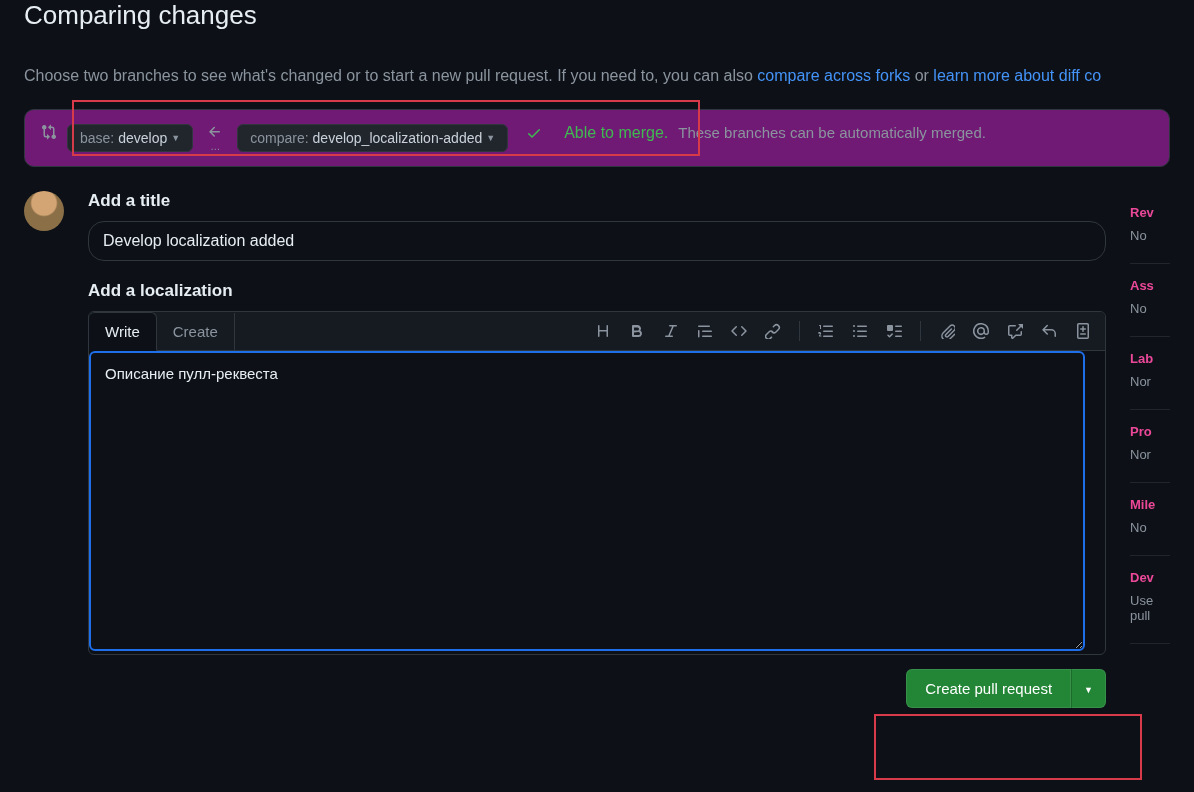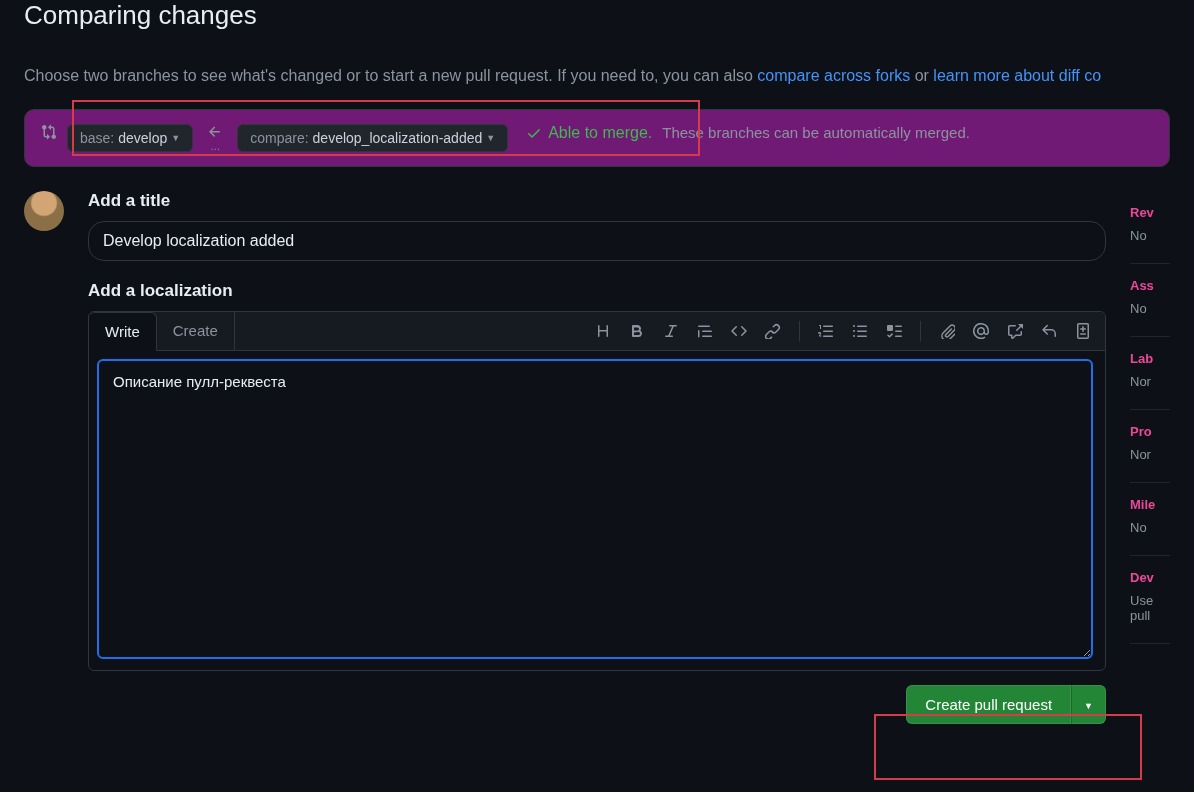--- a/index.html
+++ b/index.html
@@ -73,21 +73,21 @@
   align-items: center;
   gap: 4px;
 }
 .branch-btn .label { color: #c9d1d9; }
 .arrow-left { color: #8b949e; font-size: 18px; padding: 0 4px; display:flex; flex-direction:column; align-items:center; gap:2px;}
 .dots { font-size: 10px; color: #8b949e; line-height: 1;}
 .merge-status {
   color: #3fb950;
   display: inline-flex;
   align-items: center;
-  gap: 6px;
+  gap: 22px;
   font-size: 16px;
   margin-left: 8px;
 }
 .merge-note { color: #8b949e; font-size: 15px; }
 .main-row { display: flex; gap: 24px; }
 .avatar {
   width: 40px;
   height: 40px;
   border-radius: 50%;
   background: #8b6f47;
@@ -110,20 +110,21 @@
   font-size: 16px;
   margin-bottom: 20px;
 }
 .desc-box {
   border: 1px solid #30363d;
   border-radius: 6px;
   overflow: hidden;
 }
 .tabs-row {
   display: flex;
+  align-items: center;
   background: #161b22;
   border-bottom: 1px solid #30363d;
 }
 .tab {
   padding: 10px 16px;
   font-size: 15px;
   color: #8b949e;
   cursor: pointer;
   border-right: 1px solid #30363d;
 }
@@ -150,21 +151,21 @@
   width: 100%;
   min-height: 300px;
   background: #0d1117;
   border: 2px solid #1f6feb;
   border-radius: 6px;
   padding: 12px 14px;
   color: #e6edf3;
   font-size: 15px;
   font-family: inherit;
   resize: vertical;
-  margin: 8px;
+  margin: 0;
   width: calc(100% - 20px);
 }
 .actions-row {
   display: flex;
   justify-content: flex-end;
   padding: 14px 0;
 }
 .create-btn-group {
   display: flex;
 }

